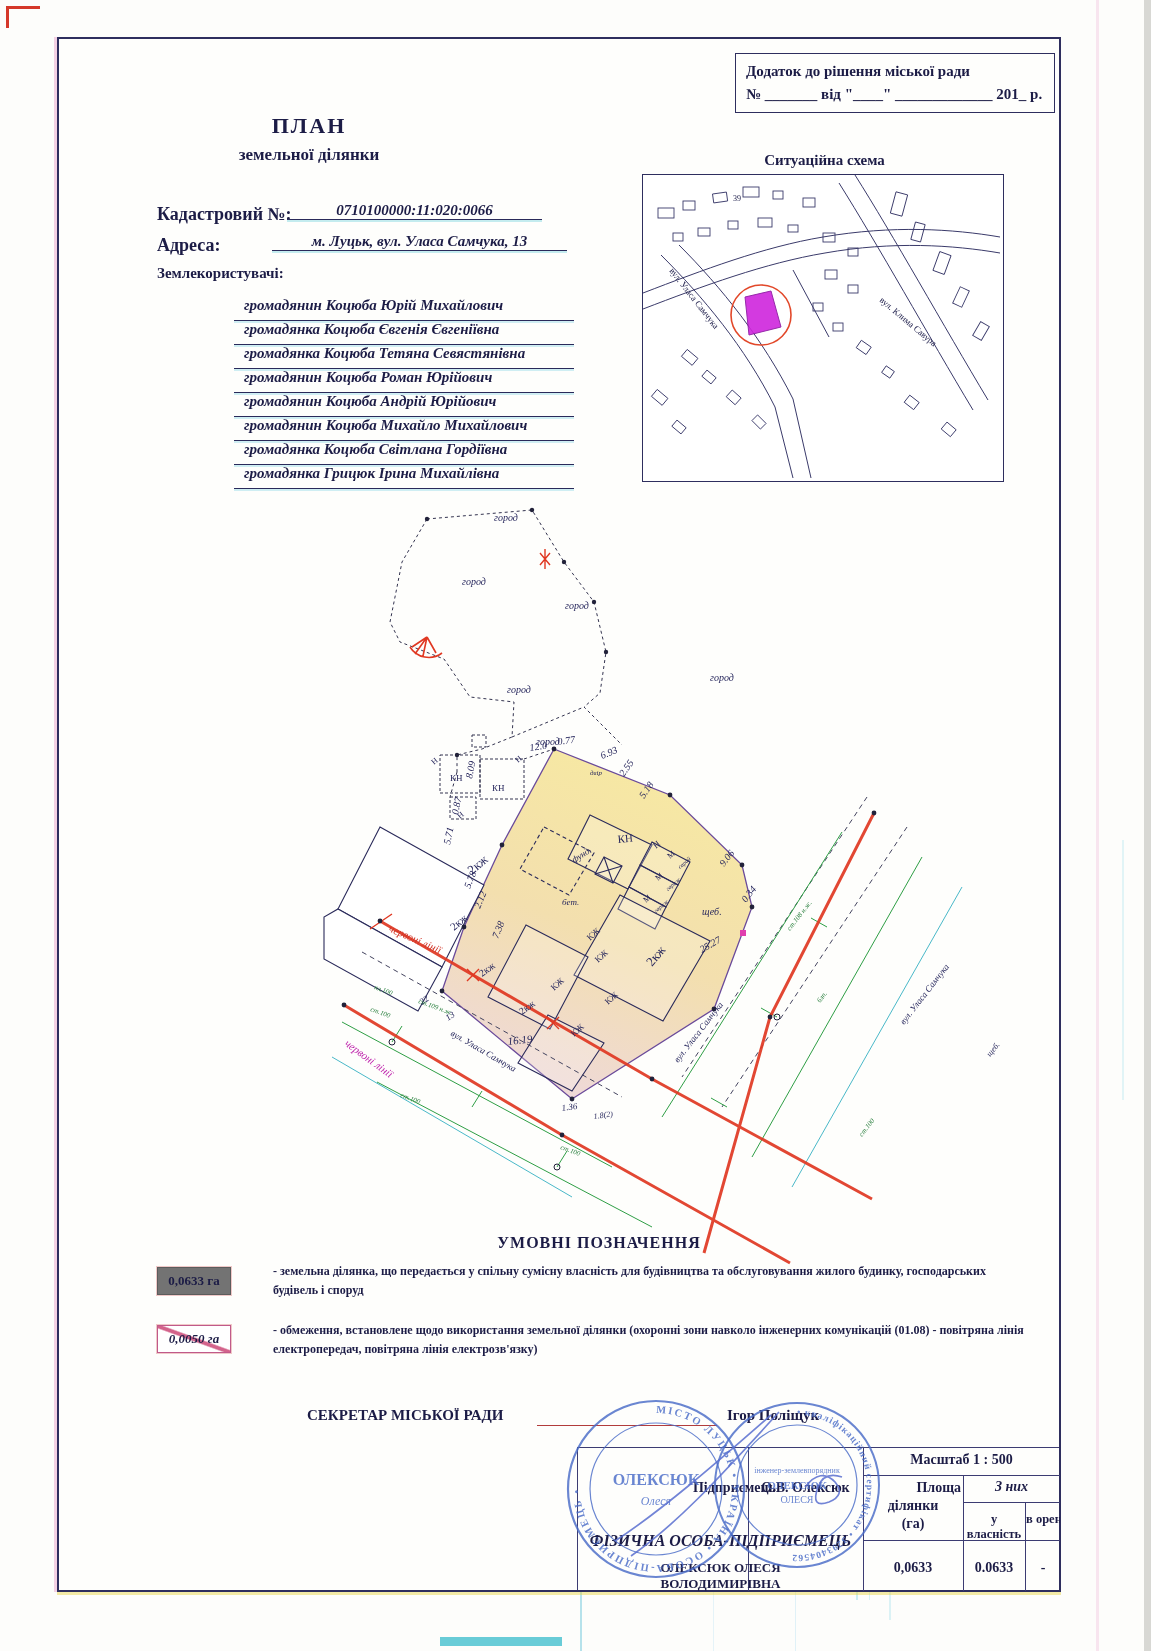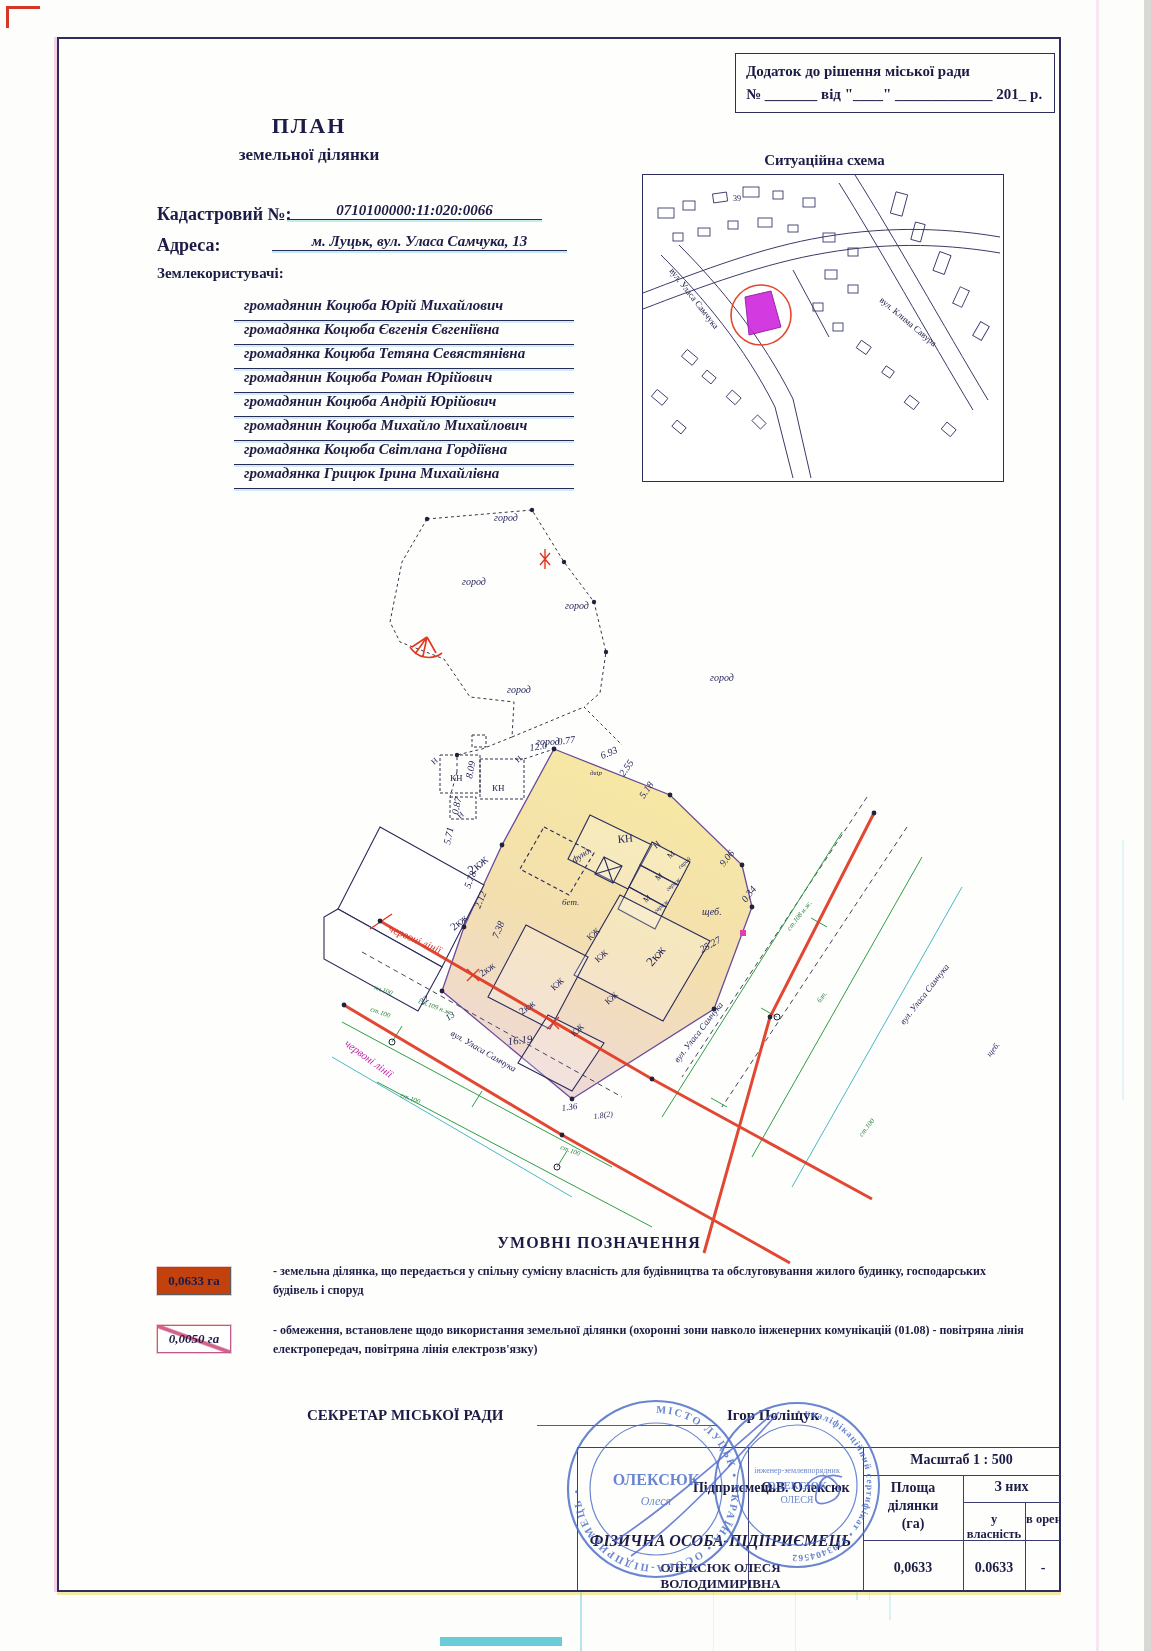--- a/index.html
+++ b/index.html
@@ -22,21 +22,21 @@
   .field-value{font-size:15px;font-weight:bold;font-style:italic;text-align:center;
                border-bottom:1.6px solid #2a2a5a;box-shadow:0 2px 0 rgba(110,210,220,.4);}
   .users-label{left:98px;top:226px;font-size:15px;font-weight:bold;}
   #users-list{position:absolute;left:175px;top:258px;width:340px;}
   .user-row{height:24px;font-size:15px;font-weight:bold;font-style:italic;text-align:left;
             padding-left:10px;border-bottom:1.5px solid #2a2a5a;box-shadow:0 2px 0 rgba(120,210,225,.35);
             box-sizing:border-box;}
   
   .legend-title{left:0;top:1195px;width:100%;text-align:center;font-size:16px;font-weight:bold;letter-spacing:1px;padding-left:40px;}
   .legend-box{width:72px;height:26px;border:1.3px solid #5c5c5c;box-shadow:0 0 0 1px rgba(210,80,80,.3);
-              text-align:center;font-size:13px;font-weight:bold;line-height:26px;background:#c2410c;}
+              text-align:center;font-size:13px;font-weight:bold;line-height:26px;background:#737373;}
   .legend-box.hatched{border:1.3px solid #c05a8a;font-style:italic;
      background:linear-gradient(to top right,transparent 44%,rgba(200,60,110,.8) 47%,rgba(200,60,110,.8) 52%,transparent 55%),#fff;}
   .legend-text{font-size:12px;font-weight:bold;line-height:1.62;width:760px;margin-left:32px;}
   
   .sec-label{left:248px;top:1368px;font-size:15px;font-weight:bold;}
   .sec-line{left:478px;top:1386px;width:180px;border-bottom:1.6px solid #b23c3c;}
   .sec-name{left:668px;top:1368px;font-size:15px;font-weight:bold;}
   
   .tbl{left:518px;top:1408px;width:482px;height:143px;border-top:1.6px solid #3c3c72;border-left:1.6px solid #3c3c72;
        box-sizing:border-box;font-size:14px;font-weight:bold;}
@@ -327,24 +327,24 @@
       <div class="vl" style="left:170px;top:0;height:143px;"></div>
       <div class="vl" style="left:285px;top:0;height:143px;"></div>
       <div class="vl" style="left:385px;top:27px;height:116px;"></div>
       <div class="vl" style="left:447px;top:54px;height:89px;"></div>
       <div class="hl" style="top:27px;left:285px;width:197px;"></div>
       <div class="hl" style="top:54px;left:385px;width:97px;"></div>
       <div class="hl" style="top:92px;left:285px;width:197px;"></div>
       <div class="cell" style="left:285px;top:4px;width:197px;">Масштаб 1 : 500</div>
       <div class="cell" style="left:4px;top:32px;width:162px;text-align:right;margin-left:32px;">Підприємець</div>
       <div class="cell" style="left:172px;top:32px;width:111px;">О.В. Олексюк</div>
-      <div class="cell" style="left:287px;top:32px;width:96px;">Площа</div>
+      <div class="cell" style="left:287px;top:32px;width:96px;text-align:right;">Площа</div>
       <div class="cell" style="left:287px;top:50px;width:96px;">ділянки</div>
       <div class="cell" style="left:287px;top:68px;width:96px;">(га)</div>
-      <div class="cell" style="left:385px;top:31px;width:97px;">З них</div>
+      <div class="cell" style="left:385px;top:31px;width:97px;font-style:italic;">З них</div>
       <div class="cell" style="left:386px;top:64px;width:60px;font-size:12.5px;">у власність</div>
       <div class="cell" style="left:448px;top:64px;width:34px;font-size:12.5px;overflow:hidden;white-space:nowrap;">в оренду</div>
       <div class="cell" style="left:0;top:84px;width:285px;font-size:16px;font-style:italic;">ФІЗИЧНА ОСОБА-ПІДПРИЄМЕЦЬ</div>
       <div class="cell" style="left:0;top:112px;width:285px;font-size:13px;">ОЛЕКСЮК ОЛЕСЯ</div>
       <div class="cell" style="left:0;top:128px;width:285px;font-size:13px;">ВОЛОДИМИРІВНА</div>
       <div class="cell" style="left:287px;top:112px;width:96px;">0,0633</div>
       <div class="cell" style="left:386px;top:112px;width:60px;">0.0633</div>
       <div class="cell" style="left:448px;top:112px;width:34px;">-</div>
     </div>
 

